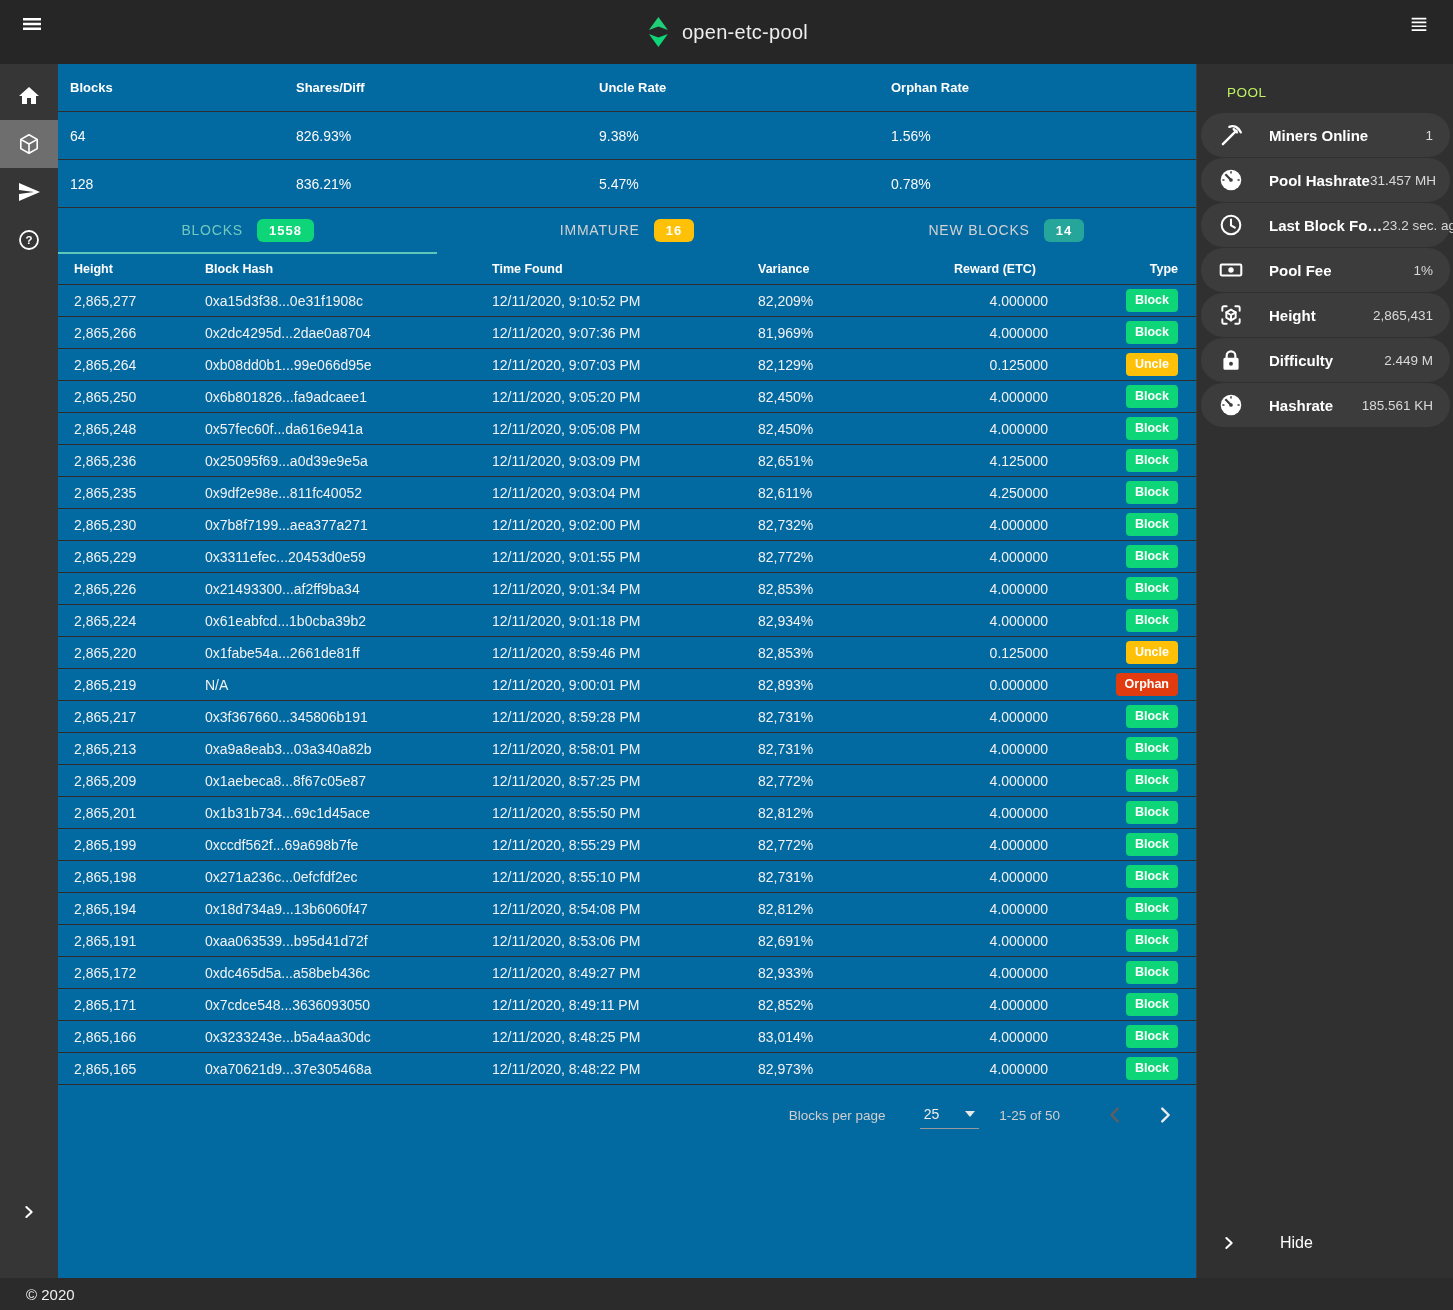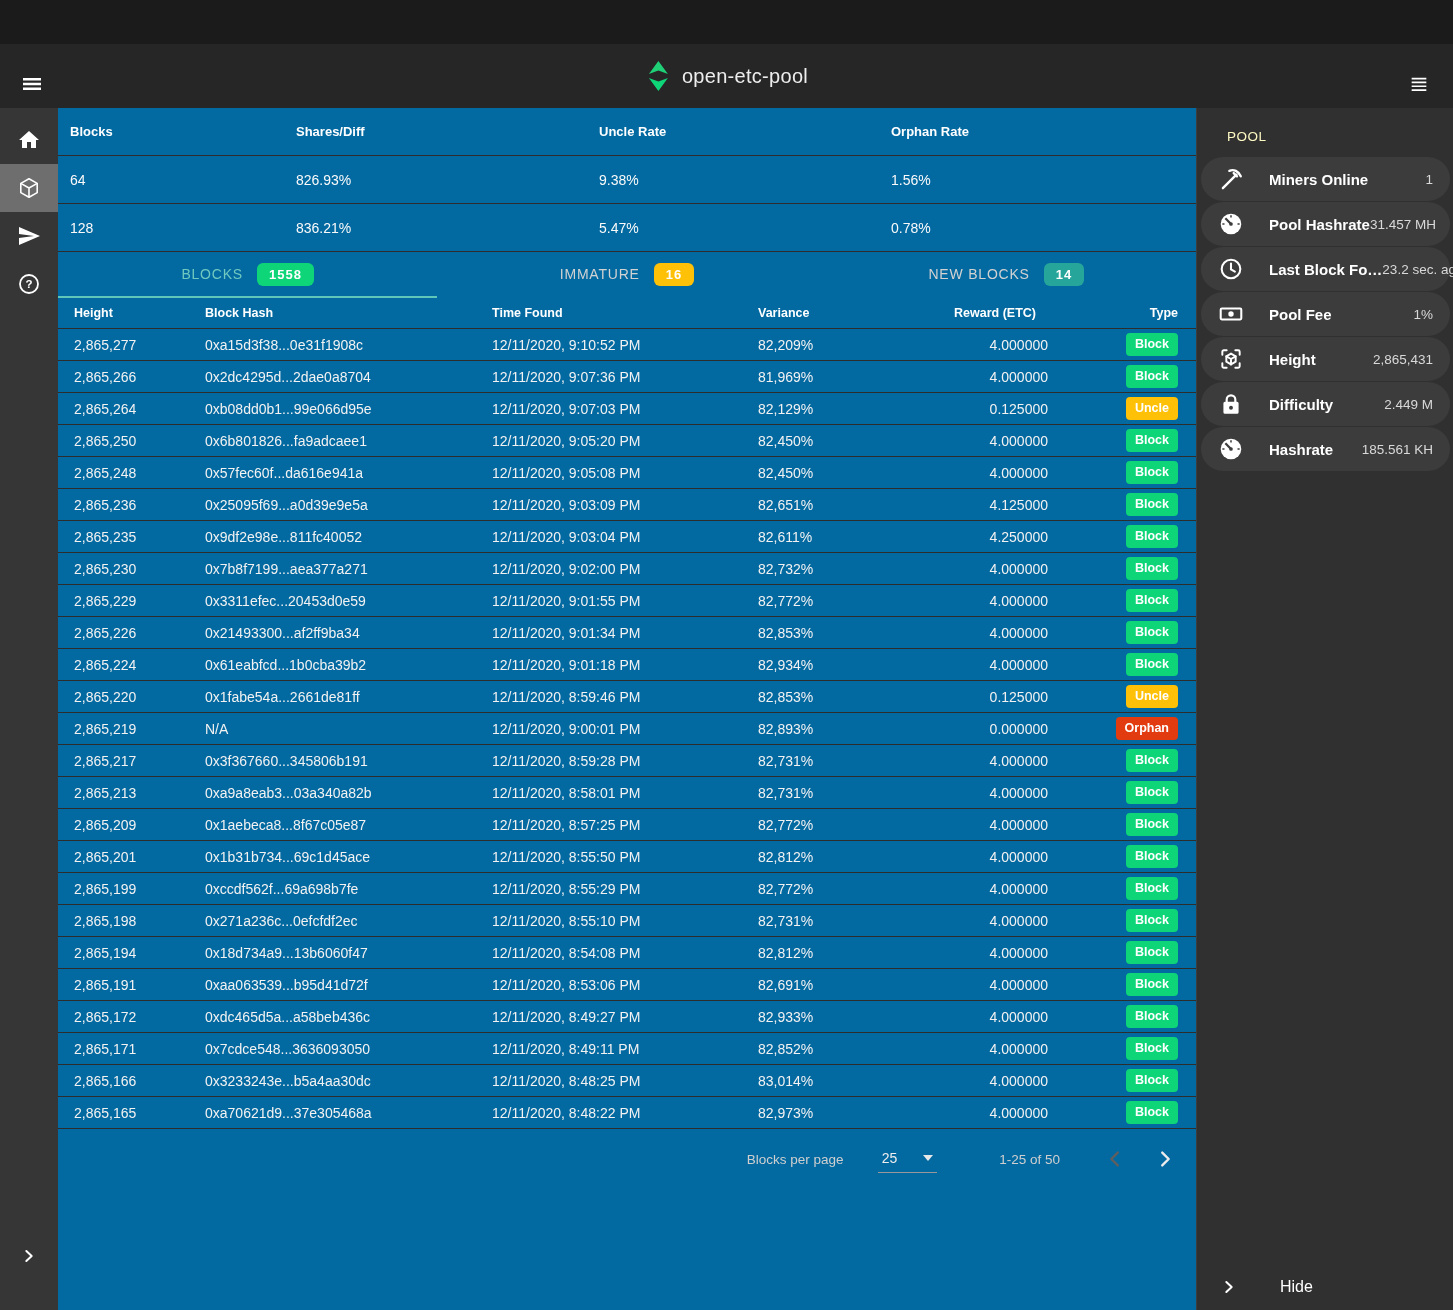--- a/index.html
+++ b/index.html
@@ -6,21 +6,21 @@
   html,body { width:1453px; height:1310px; overflow:hidden; }
   body {
     background:#1b1b1b;
     font-family:"Liberation Sans", sans-serif;
     color:#fff;
     -webkit-font-smoothing:antialiased;
   }
   .icon svg { display:block; }
 
   
-  .topbar { height:64px; background:#262626; display:flex; align-items:flex-end; position:relative;margin-top:44px; }
+  .topbar { height:64px; background:#262626; display:flex; align-items:flex-start; position:relative; }
   .menu-btn { width:48px; height:48px; display:grid; place-items:center; color:#fff; background:none; border:none; cursor:pointer; }
   .menu-btn.left { margin-left:8px; }
   .menu-btn.right { margin-left:auto; margin-right:10px; }
   .brand { position:absolute; left:50%; top:50%; transform:translate(-50%,-50%); display:flex; align-items:center; gap:11px; }
   .brand-title { font-size:20px; color:#ededed; letter-spacing:0.3px; }
 
   
   .body { display:flex; height:1214px; }
 
   
@@ -54,28 +54,28 @@
   .bt-row  { height:32px; font-size:14px; color:#f2f2f2; }
   .col-variance { text-align:left; }
   .col-reward { text-align:right; }
   .bt-head .col-reward { padding-right:12px; }
   .col-type { text-align:right; padding-right:2px; }
   .type-badge { display:inline-block; padding:3px 9px; border-radius:4px; font-size:12.5px; font-weight:bold; color:#fff; line-height:1.3; }
 
   .pagination { height:60px; display:flex; align-items:center; justify-content:flex-end; padding-right:18px; color:#cfcfcf; font-size:13.5px; }
   .per-page { display:flex; align-items:center; gap:26px; border-bottom:1px solid #989898; padding:5px 4px 6px 4px; margin-left:34px; color:#eee; font-size:14px; cursor:pointer; }
   .caret-down { width:0; height:0; border-left:5px solid transparent; border-right:5px solid transparent; border-top:6px solid #e8e8e8; }
-  .page-range { margin-left:62px; }
+  .page-range { margin-left:20px; }
   .page-btn { background:none; border:none; width:26px; height:26px; display:grid; place-items:center; cursor:pointer; }
   .page-btn.prev { margin-left:42px; color:#5f5f5f; }
   .page-btn.next { margin-left:24px; color:#ececec; }
 
   
   .panel { width:257px; flex:none; background:#303030; border-left:1px solid #3d3d3d; display:flex; flex-direction:column; }
-  .panel-title { color:#fef9c3; font-size:13.5px; letter-spacing:0.5px; padding:21px 16px 13px 30px; }
+  .panel-title { color:#bef264; font-size:13.5px; letter-spacing:0.5px; padding:21px 16px 13px 30px; }
   .panel-title.network { padding-top:16px; }
   .stat-card { height:44px; margin:0 3px 1px 4px; background:#3c3c3c; border-radius:22px; display:flex; align-items:center; }
   .stat-icon { width:24px; margin-left:17px; color:#fff; flex:none; }
   .stat-label { margin-left:27px; font-size:15px; font-weight:bold; color:#fff; white-space:nowrap; }
   .stat-value { margin-left:auto; margin-right:17px; font-size:13.5px; color:#d9d9d9; white-space:nowrap; }
   .hide-row { margin-top:auto; height:70px; display:flex; align-items:center; padding-left:24px; gap:43px; cursor:pointer; }
   .hide-label { font-size:16px; color:#fff; }
 
   
   .footer { height:32px; background:#2b2b2b; display:flex; align-items:center; padding-left:26px; font-size:15px; color:#f0f0f0; }

